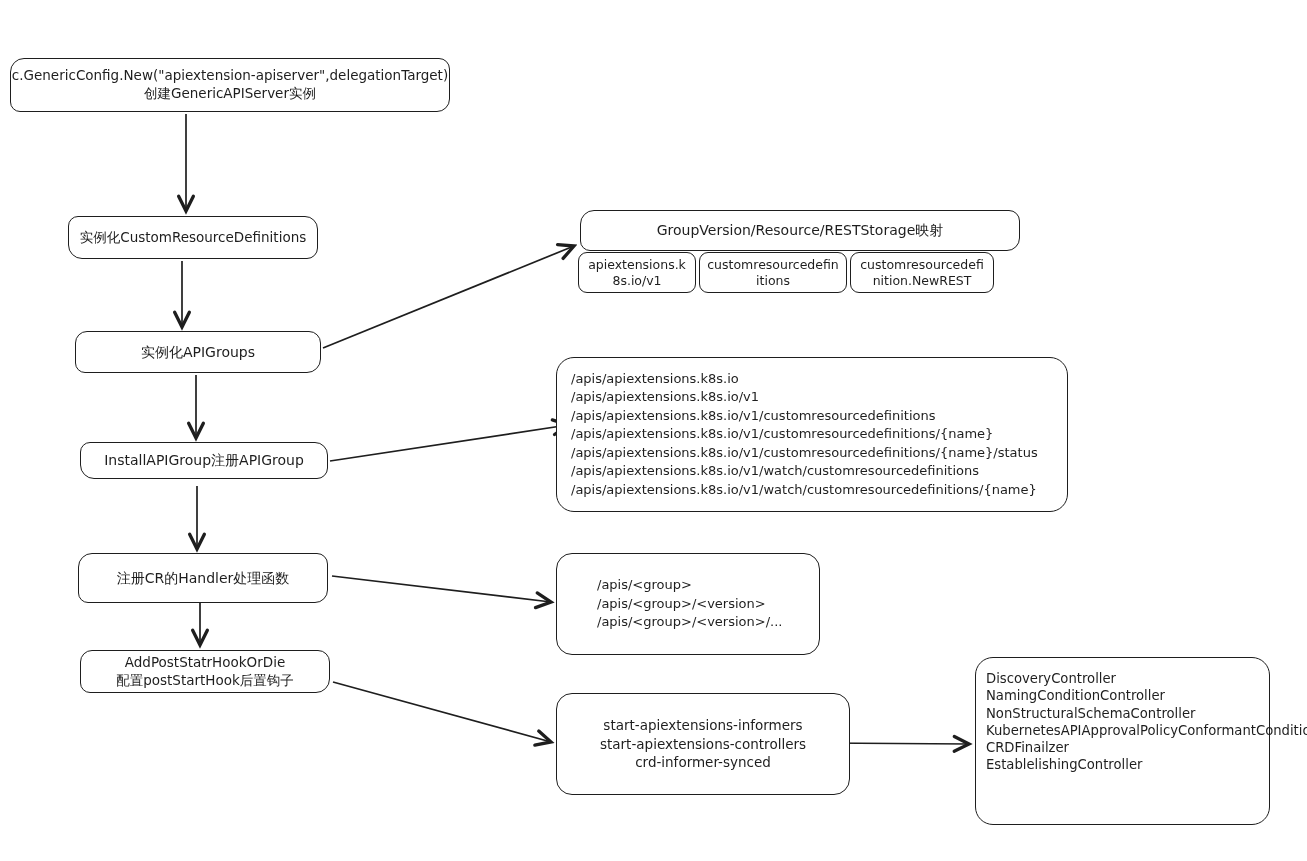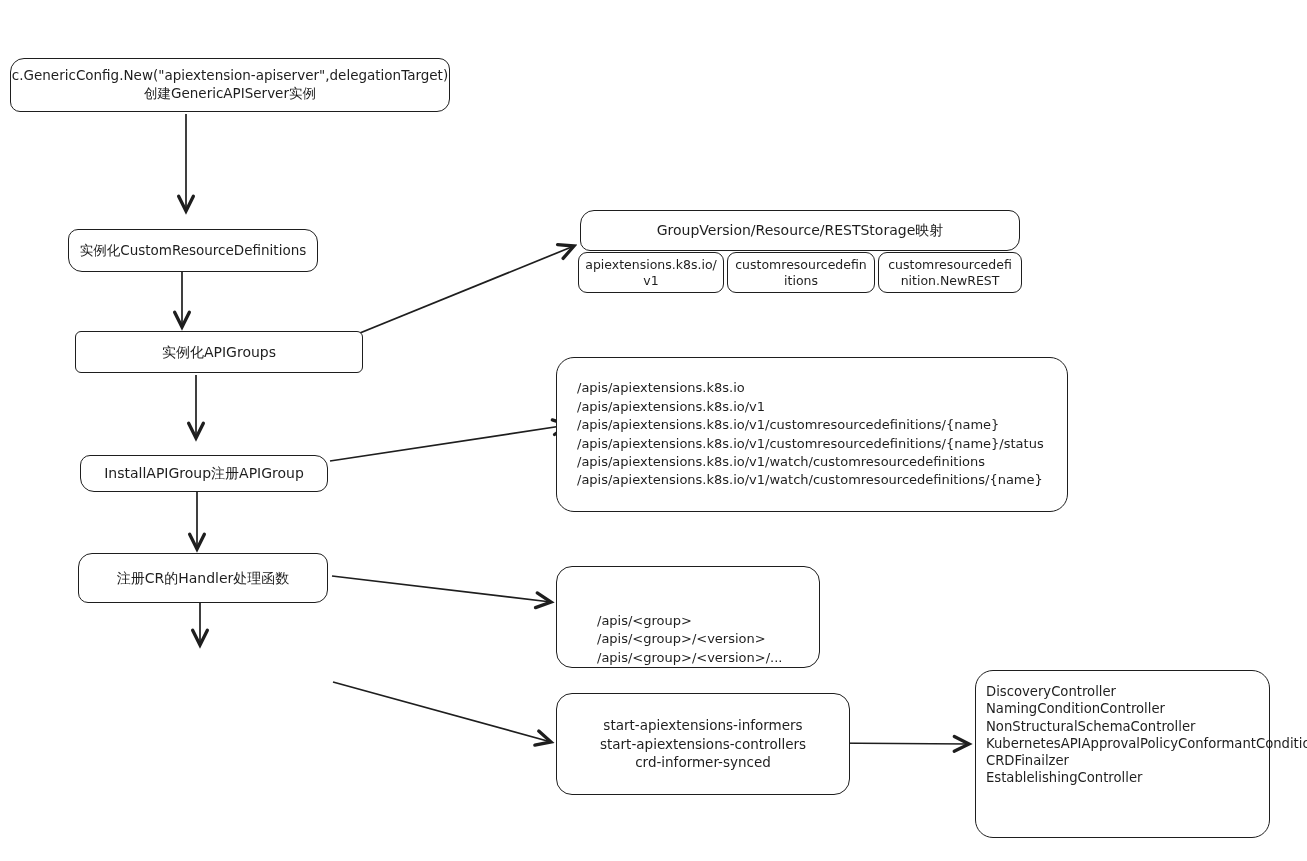--- a/index.html
+++ b/index.html
@@ -15,21 +15,21 @@
   .node{
     position:absolute;z-index:2;
     background:#ffffff;
     border:1.7px solid #1e1e1e;
     display:flex;flex-direction:column;justify-content:center;align-items:center;
     box-sizing:border-box;
     font-size:14px;line-height:1.3;
     text-align:center;
   }
   .r1{border-radius:14px 11px 13px 10px;}
-  .r2{border-radius:10px 13px 11px 14px;margin-top:13px;}
+  .r2{border-radius:10px 13px 11px 14px;}
   .r3{border-radius:12px 12px 14px 10px;}
   .node .ln{white-space:nowrap;}
   .leftalign{align-items:flex-start;text-align:left;}
   .mono-list{font-size:13px;line-height:18.4px;}
   .cells{position:absolute;z-index:2;display:flex;gap:3px;}
   .cell{
     background:#ffffff;border:1.7px solid #1e1e1e;border-radius:9px;
     box-sizing:border-box;display:flex;align-items:center;justify-content:center;
     text-align:center;font-size:12.5px;line-height:1.25;
     padding:2px 6px;word-break:break-all;
@@ -69,57 +69,62 @@
 
   <div class="node r1" style="left:10px;top:58px;width:440px;height:54px;font-size:13.5px;">
     <span class="ln">c.GenericConfig.New("apiextension-apiserver",delegationTarget)</span>
     <span class="ln">创建GenericAPIServer实例</span>
   </div>
 
   <div class="node r2" style="left:68px;top:216px;width:250px;height:43px;font-size:13.5px;">
     <span class="ln">实例化CustomResourceDefinitions</span>
   </div>
 
-  <div class="node r3" style="left:75px;top:331px;width:288px;height:42px;border-radius:6px;">
+  <div class="node r3" style="left:75px;top:331px;width:246px;height:42px;">
     <span class="ln">实例化APIGroups</span>
   </div>
 
   <div class="node r1" style="left:580px;top:210px;width:440px;height:41px;text-align:right;">
     <span class="ln">GroupVersion/Resource/RESTStorage映射</span>
   </div>
 
   <div class="cells" style="left:578px;top:252px;height:41px;">
-    <div class="cell" style="width:146px;">apiextensions.k8s.io/v1</div>
+    <div class="cell" style="width:118px;">apiextensions.k8s.io/v1</div>
     <div class="cell" style="width:148px;">customresourcedefinitions</div>
     <div class="cell" style="width:144px;">customresourcedefinition.NewREST</div>
   </div>
 
   <div class="node r2" style="left:80px;top:442px;width:248px;height:37px;">
     <span class="ln">InstallAPIGroup注册APIGroup</span>
   </div>
 
-  <div class="node r3 leftalign mono-list" style="left:556px;top:357px;width:512px;height:155px;padding:10px 0 10px 20px;border-radius:18px;">
+  <div class="node r3 leftalign mono-list" style="left:556px;top:357px;width:512px;height:155px;padding:10px 0 10px 14px;border-radius:18px;">
     <span class="ln">/apis/apiextensions.k8s.io</span>
     <span class="ln">/apis/apiextensions.k8s.io/v1</span>
+    <span class="ln">/apis/apiextensions.k8s.io/v1/customresourcedefinitions</span>
     <span class="ln">/apis/apiextensions.k8s.io/v1/customresourcedefinitions/{name}</span>
     <span class="ln">/apis/apiextensions.k8s.io/v1/customresourcedefinitions/{name}/status</span>
     <span class="ln">/apis/apiextensions.k8s.io/v1/watch/customresourcedefinitions</span>
     <span class="ln">/apis/apiextensions.k8s.io/v1/watch/customresourcedefinitions/{name}</span>
   </div>
 
   <div class="node r1" style="left:78px;top:553px;width:250px;height:50px;">
     <span class="ln">注册CR的Handler处理函数</span>
   </div>
 
-  <div class="node r2 leftalign mono-list" style="left:556px;top:553px;width:264px;height:102px;padding-left:40px;border-radius:16px;justify-content:flex-end;">
+  <div class="node r2 leftalign mono-list" style="left:556px;top:553px;width:264px;height:102px;padding-left:40px;border-radius:16px;">
     <span class="ln">/apis/&lt;group&gt;</span>
     <span class="ln">/apis/&lt;group&gt;/&lt;version&gt;</span>
     <span class="ln">/apis/&lt;group&gt;/&lt;version&gt;/...</span>
   </div>
 
+  <div class="node r3" style="left:80px;top:650px;width:250px;height:43px;font-size:13.5px;">
+    <span class="ln">AddPostStatrHookOrDie</span>
+    <span class="ln">配置postStartHook后置钩子</span>
+  </div>
 
   <div class="node r1 mono-list" style="left:556px;top:693px;width:294px;height:102px;border-radius:16px;font-size:13.5px;">
     <span class="ln">start-apiextensions-informers</span>
     <span class="ln">start-apiextensions-controllers</span>
     <span class="ln">crd-informer-synced</span>
   </div>
 
   <div class="node r2 leftalign" style="left:975px;top:657px;width:295px;height:168px;padding:12px 6px 12px 10px;border-radius:18px;font-size:13.2px;line-height:17.3px;justify-content:flex-start;">
     <span class="ln">DiscoveryController</span>
     <span class="ln">NamingConditionController</span>

